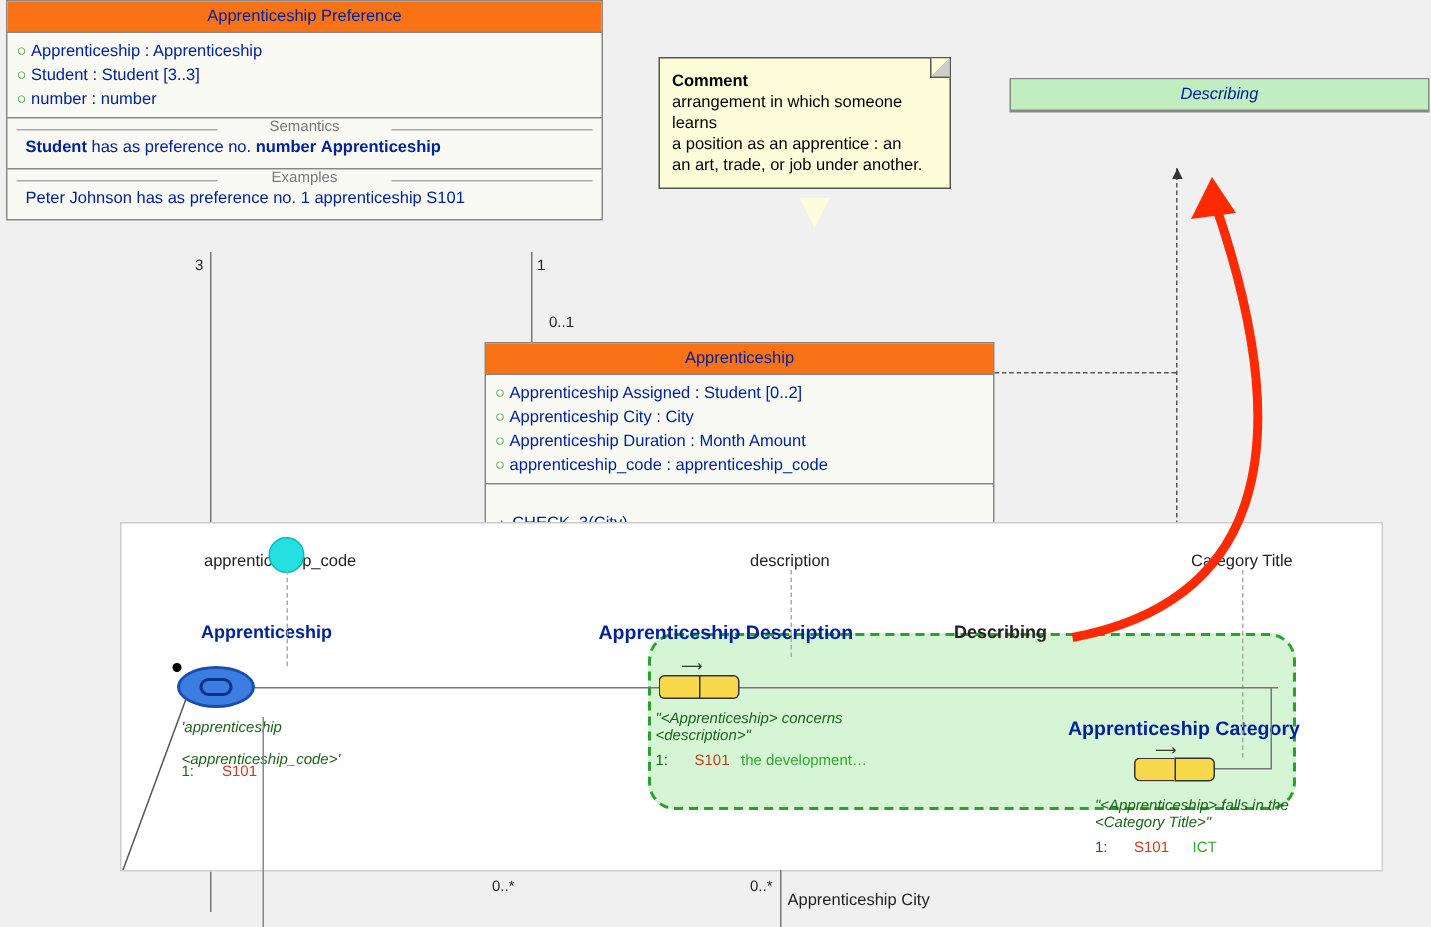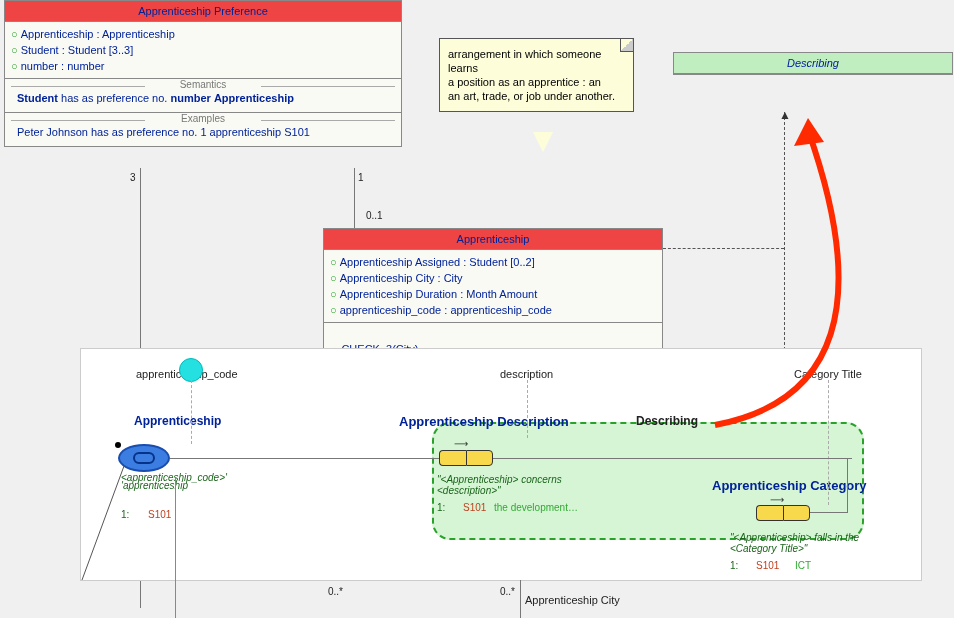--- a/index.html
+++ b/index.html
@@ -15,21 +15,21 @@
   .entity-box {
     position: absolute;
     background: #fafaf4;
     border: 1px solid #888;
   }
   .entity-title {
     text-align: center;
     color: #002299;
     padding: 4px;
     border-bottom: 1px solid #888;
-    background: #ef4444;
+    background: #f97316;
   }
   .entity-attrs {
     padding: 4px 6px;
     border-bottom: 1px solid #888;
   }
   .entity-attrs:last-child { border-bottom: none; }
   .attr-row {
     color: #002299;
     line-height: 16px;
   }
@@ -230,20 +230,21 @@
 </div>
 
 <div class="mult-label" style="left:130px; top:172px;">3</div>
 <div class="mult-label" style="left:358px; top:172px;">1</div>
 <div class="mult-label" style="left:334px; top:210px;padding-left:32px;">0..1</div>
 
 <div class="line" style="left:140px; top:168px; width:1px; height:440px;"></div>
 <div class="line" style="left:354px; top:168px; width:1px; height:62px;"></div>
 
 <div class="comment-note" style="left:439px; top:38px;">
+  <div class="bold">Comment</div>
   <div>arrangement in which someone learns</div>
   <div>a position as an apprentice : an</div>
   <div>an art, trade, or job under another.</div>
 </div>
 <div class="comment-tail" style="left:533px; top:132px;"></div>
 
 <div class="describing-box" style="left:673px; top:52px; width:280px;">
   <div class="describing-title">Describing</div>
 </div>
 
@@ -297,21 +298,21 @@
   </div>
 <div class="orm-arrow" style="left:454px; top:438px;">⟶</div>
 
 <div class="orm-role-pair" style="left:756px; top:505px;">
     <div class="r"></div>
     <div class="r"></div>
   </div>
 <div class="orm-arrow" style="left:770px; top:494px;">⟶</div>
 
 <div class="ref-text" style="left:121px; top:480px;">'apprenticeship</div>
-<div class="ref-text" style="left:121px; top:472px;">&lt;apprenticeship_code&gt;'</div>
+<div class="ref-text" style="left:121px; top:501px;">&lt;apprenticeship_code&gt;'</div>
 <div class="pop-num" style="left:121px; top:509px;">1:</div>
 <div class="pop-val" style="left:148px; top:509px;">S101</div>
 
 <div class="ref-text" style="left:437px; top:474px;">"&lt;Apprenticeship&gt; concerns</div>
 <div class="ref-text" style="left:437px; top:485px;">&lt;description&gt;"</div>
 <div class="pop-num" style="left:437px; top:502px;">1:</div>
 <div class="pop-val" style="left:463px; top:502px;">S101</div>
 <div class="pop-val" style="left:494px; top:502px; color:#33aa33">the development…</div>
 
 <div class="ref-text" style="left:730px; top:532px;">"&lt;Apprenticeship&gt; falls in the</div>

